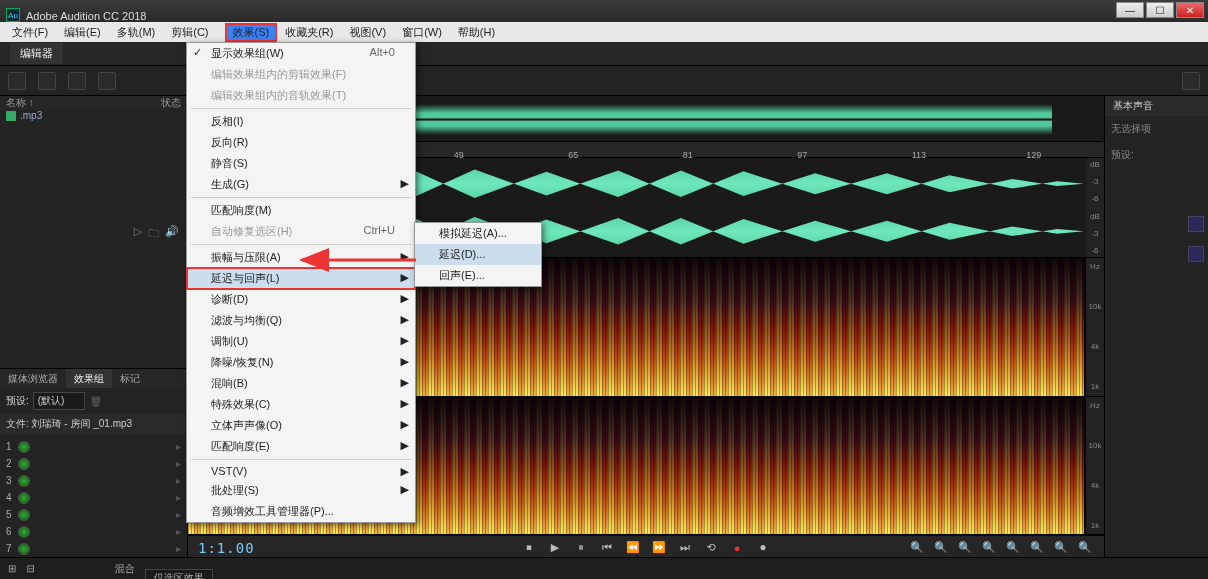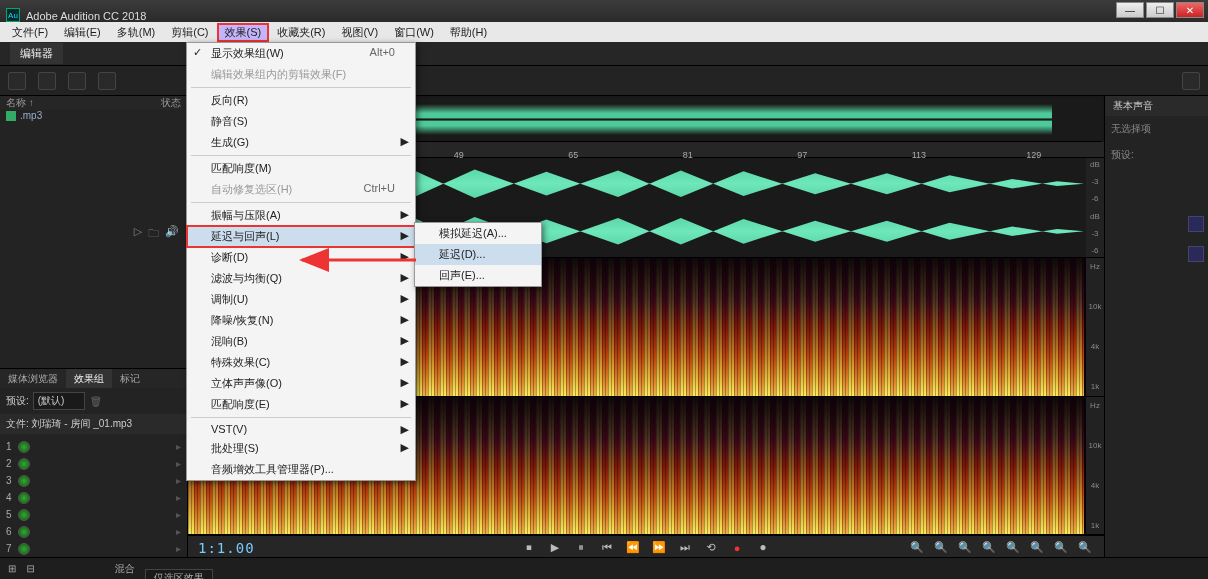--- a/index.html
+++ b/index.html
@@ -7,21 +7,21 @@
   
   .titlebar { height: 22px; background: linear-gradient(#3b3b3b,#2a2a2a); display: flex; align-items: flex-end; padding-left: 6px; position: relative; }
   .titlebar .logo { width: 14px; height: 14px; background: #002a2e; border:1px solid #0a6; color:#3cf; font-size:8px; display:flex; align-items:center; justify-content:center; margin-right:6px; }
   .titlebar .title { color: #ddd; font-size: 11px; }
   .winbtns { position:absolute; right:4px; top:2px; display:flex; gap:2px; }
   .winbtn { width:28px; height:16px; border:1px solid #888; display:flex; align-items:center; justify-content:center; font-size:10px; color:#222; background:linear-gradient(#eee,#ccc); }
   .winbtn.close { background:linear-gradient(#e66,#c22); color:#fff; }
   
   .menubar { height: 20px; background: #e8e8e8; display:flex; align-items:center; padding:0 4px; position: relative; z-index: 50; }
   .menuitem { padding: 2px 8px; color:#222; font-size:11px; cursor:default; }
-  .menuitem.active { background:#c4b5fd; }
+  .menuitem.active { background:#3b82f6;margin-left:8px; }
   .menuitem.highlighted { border: 2px solid #e33; padding: 0 6px; }
   
   .toolbar { height: 24px; background:#262626; border-bottom:1px solid #000; display:flex; align-items:center; padding:0 10px; gap:60px; }
   .tabrow { display:flex; gap:4px; }
   .tab { padding:3px 10px; background:#252525; color:#bbb; font-size:11px; }
   .tab.active { background:#333; color:#eee; }
   
   .subbar { height:30px; background:#232323; border-bottom:1px solid #000; display:flex; align-items:center; padding:0 8px; gap:12px; }
   .iconbtn { width:18px; height:18px; border:1px solid #444; background:#2a2a2a; border-radius:2px; }
   
@@ -347,21 +347,27 @@
 
 <div class="dropdown" id="dropdown">
     <div class="dd-item">
       <span class="check">✓</span>
       <span>显示效果组(W)</span>
       <span style="color:#666">Alt+0</span>
     </div>
     <div class="dd-item disabled">
       <span>编辑效果组内的剪辑效果(F)</span>
     </div>
+    <div class="dd-item disabled">
+      <span>编辑效果组内的音轨效果(T)</span>
+    </div>
     <div class="dd-sep"></div>
+    <div class="dd-item">
+      <span>反相(I)</span>
+    </div>
     <div class="dd-item">
       <span>反向(R)</span>
     </div>
     <div class="dd-item">
       <span>静音(S)</span>
     </div>
     <div class="dd-item">
       <span>生成(G)</span>
       <span class="arrow">▶</span>
     </div>

